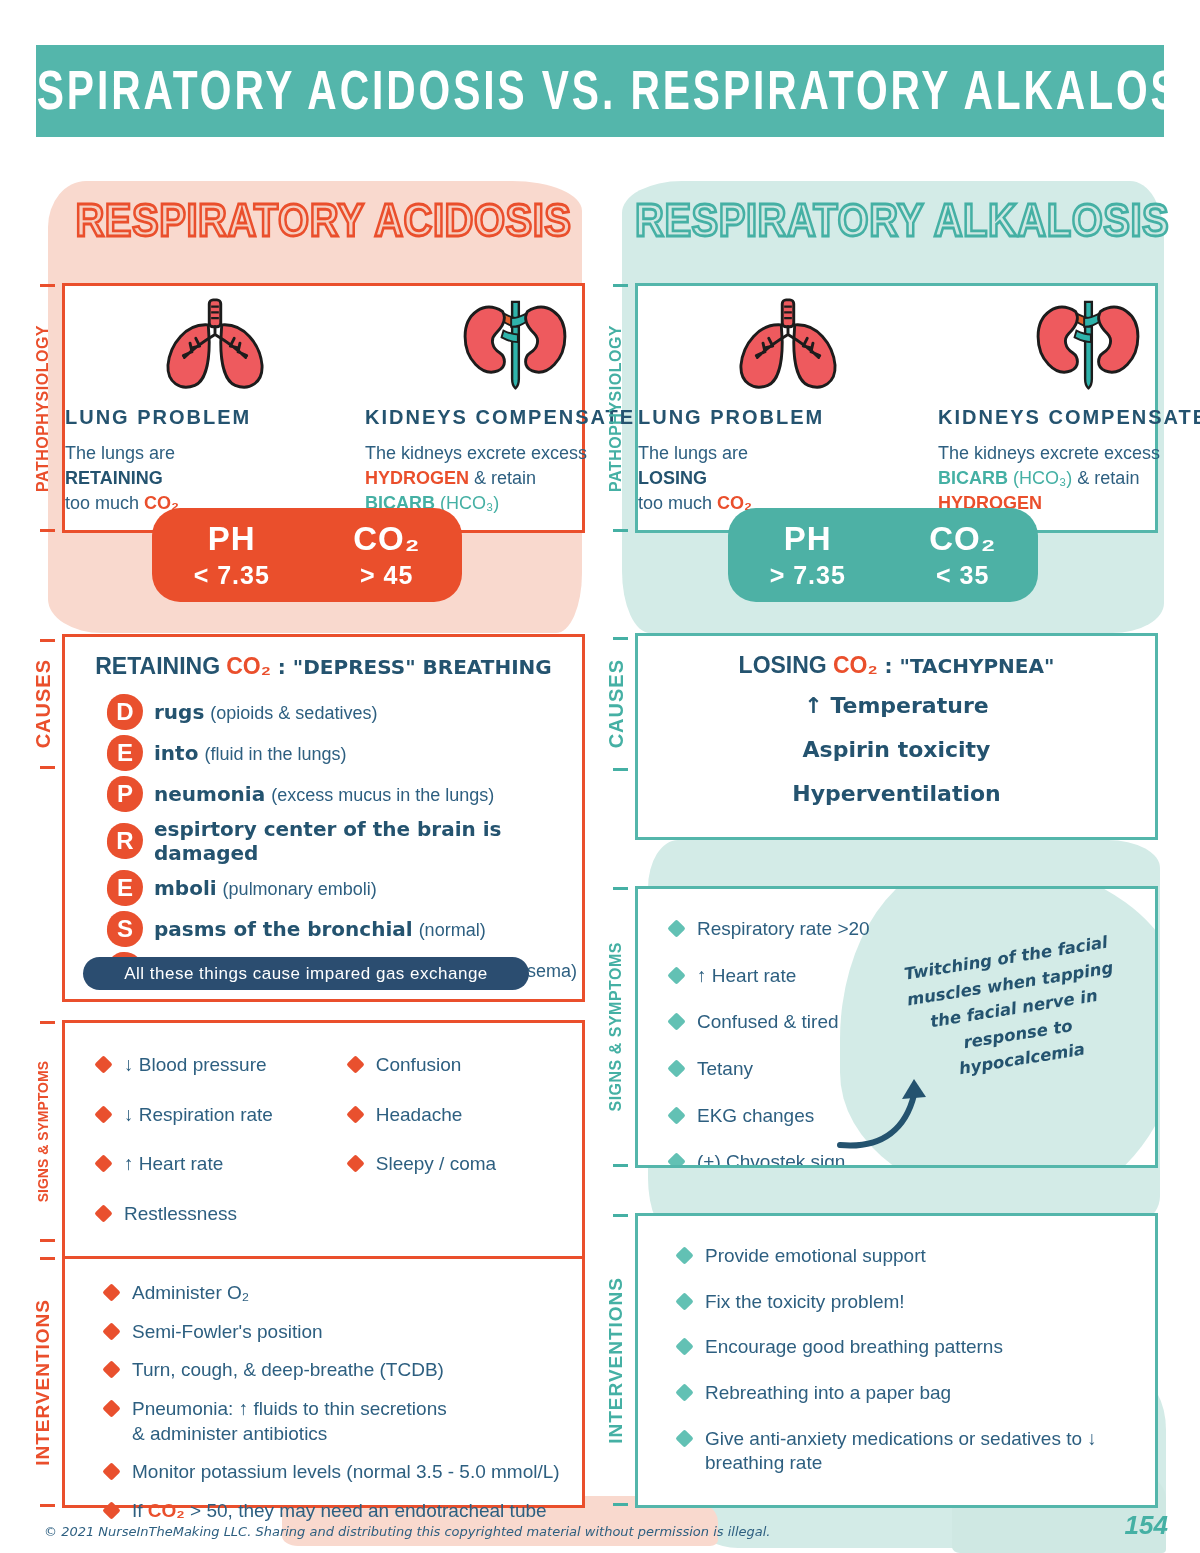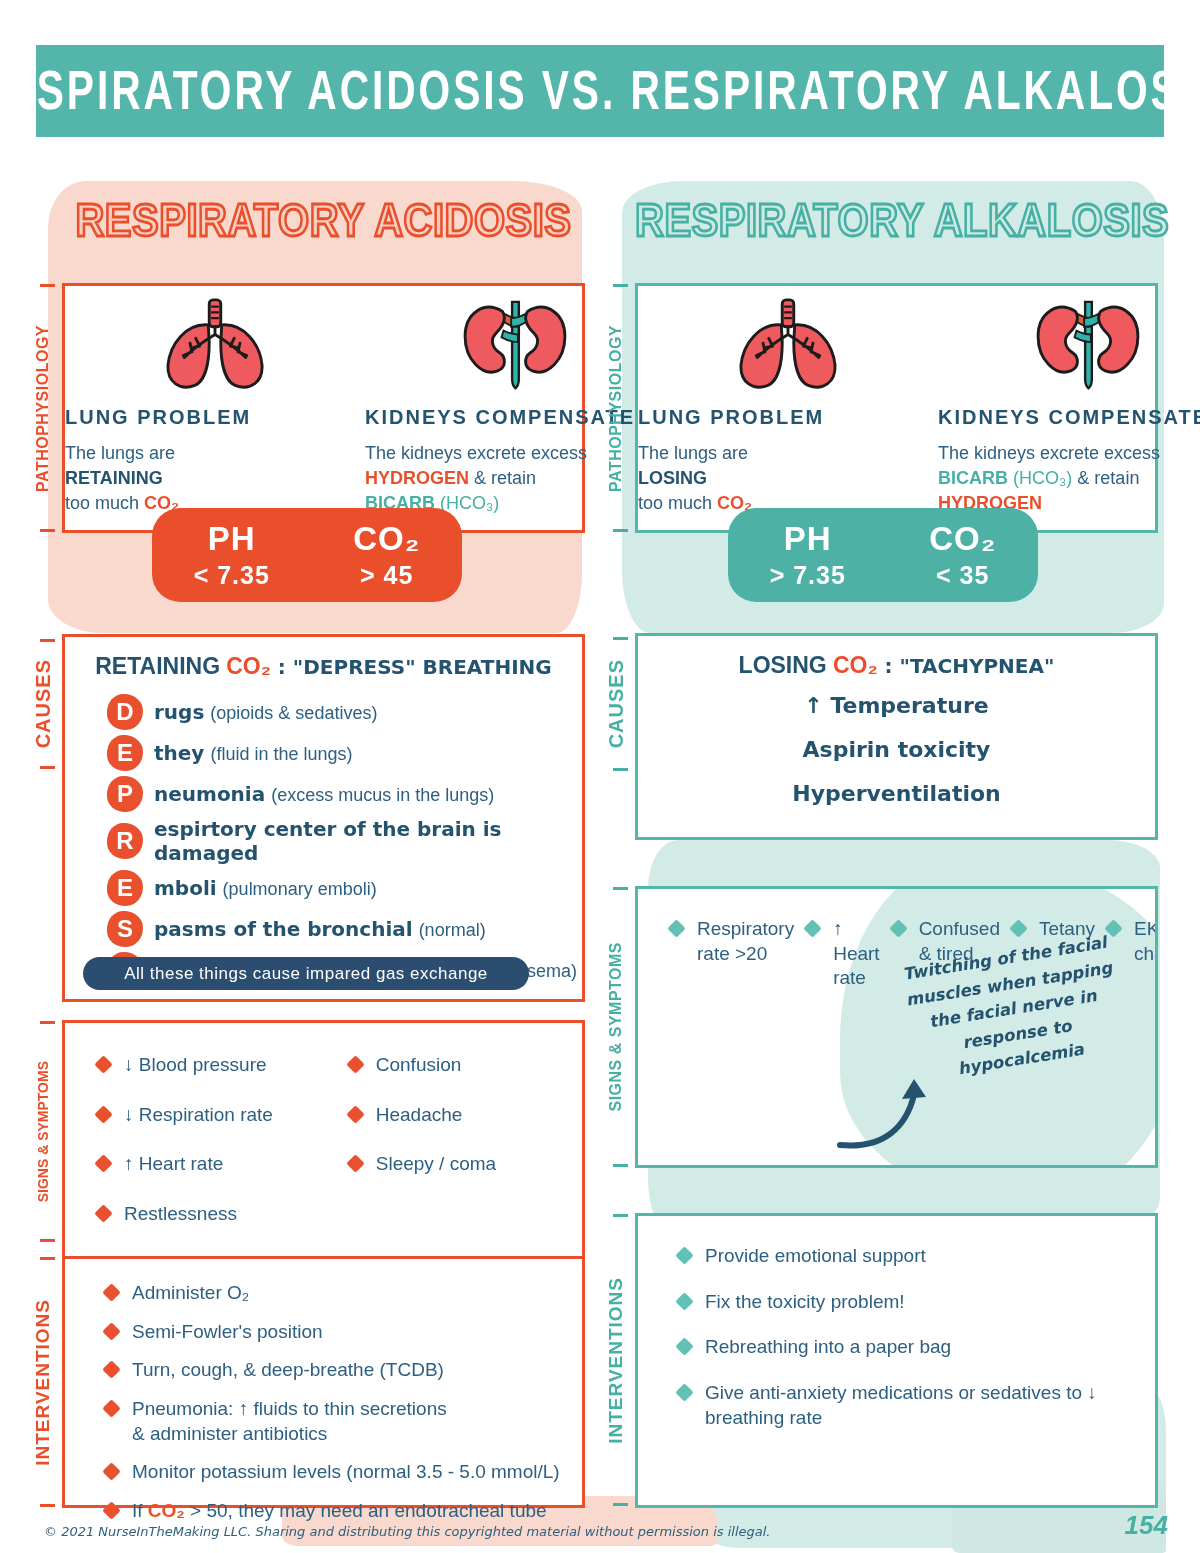--- a/index.html
+++ b/index.html
@@ -96,21 +96,21 @@
   .signs-grid{display:grid;grid-template-columns:53% 47%;padding:30px 10px 10px 32px;}
   .sign-col{display:flex;flex-direction:column;gap:25px;}
   .int-list{display:flex;flex-direction:column;padding:22px 12px 12px 40px;gap:14px;}
   .int-list.right{padding-top:28px;gap:21px;font-size:19px;}
   .redtx-inline{color:var(--red);font-weight:700;}
 
   
   .signs-alk{overflow:hidden;}
   .signs-alk .inner-blob{position:absolute;right:-30px;top:-30px;width:345px;height:345px;background:var(--teal-light);
     border-radius:38% 62% 45% 55%/55% 45% 60% 40%;}
-  .signs-alk .alk-sign-list{position:relative;display:flex;flex-direction:row;gap:12px;padding:28px 0 0 32px;width:330px;}
+  .signs-alk .alk-sign-list{position:relative;display:flex;flex-direction:column;gap:22px;padding:28px 0 0 32px;width:330px;}
   .annotation{position:absolute;right:22px;top:56px;width:238px;transform:rotate(-9deg);color:var(--navy);
     font-size:16.5px;font-weight:600;font-style:italic;text-align:center;line-height:1.55;
     font-family:"DejaVu Sans",sans-serif;}
   .arrow-svg{position:absolute;left:196px;top:186px;}
 
   
   .footer{position:absolute;left:44px;top:1524px;font-size:13px;color:var(--body);font-style:italic;z-index:1;
     font-family:"DejaVu Sans",sans-serif;}
   .pagenum{position:absolute;right:32px;top:1510px;font-size:26px;color:var(--teal-txt);font-weight:800;
     font-style:italic;z-index:1;}
@@ -204,21 +204,21 @@
       <span class="t1">RETAINING</span>
       <span class="t2">CO₂</span><span class="t3"> : "DEPRESS" BREATHING</span>
     </div>
     <div class="cause-rows">
       <div class="cause-row">
         <span class="badge">D</span>
         <span><span class="cause-bold">rugs</span><span class="cause-norm">(opioids &amp; sedatives)</span></span>
       </div>
       <div class="cause-row">
         <span class="badge">E</span>
-        <span><span class="cause-bold">they</span><span class="cause-norm">(fluid in the lungs)</span></span>
+        <span><span class="cause-bold">into</span><span class="cause-norm">(fluid in the lungs)</span></span>
       </div>
       <div class="cause-row">
         <span class="badge">P</span>
         <span><span class="cause-bold">neumonia</span><span class="cause-norm">(excess mucus in the lungs)</span></span>
       </div>
       <div class="cause-row">
         <span class="badge">R</span>
         <span><span class="cause-bold">espirtory center of the brain is damaged</span><span class="cause-norm"></span></span>
       </div>
       <div class="cause-row">
@@ -407,20 +407,24 @@
     <div class="li">
         <span class="dia teald"></span>
         <span>Provide emotional support</span>
       </div>
     <div class="li">
         <span class="dia teald"></span>
         <span>Fix the toxicity problem!</span>
       </div>
     <div class="li">
         <span class="dia teald"></span>
+        <span>Encourage good breathing patterns</span>
+      </div>
+    <div class="li">
+        <span class="dia teald"></span>
         <span>Rebreathing into a paper bag</span>
       </div>
     <div class="li">
         <span class="dia teald"></span>
         <span style="max-width:400px;display:inline-block;">Give anti-anxiety medications or sedatives to ↓ breathing rate</span>
       </div>
   </section>
 
   <div class="footer">© 2021 NurseInTheMaking LLC. Sharing and distributing this copyrighted material without permission is illegal.</div>
   <div class="pagenum">154</div>

